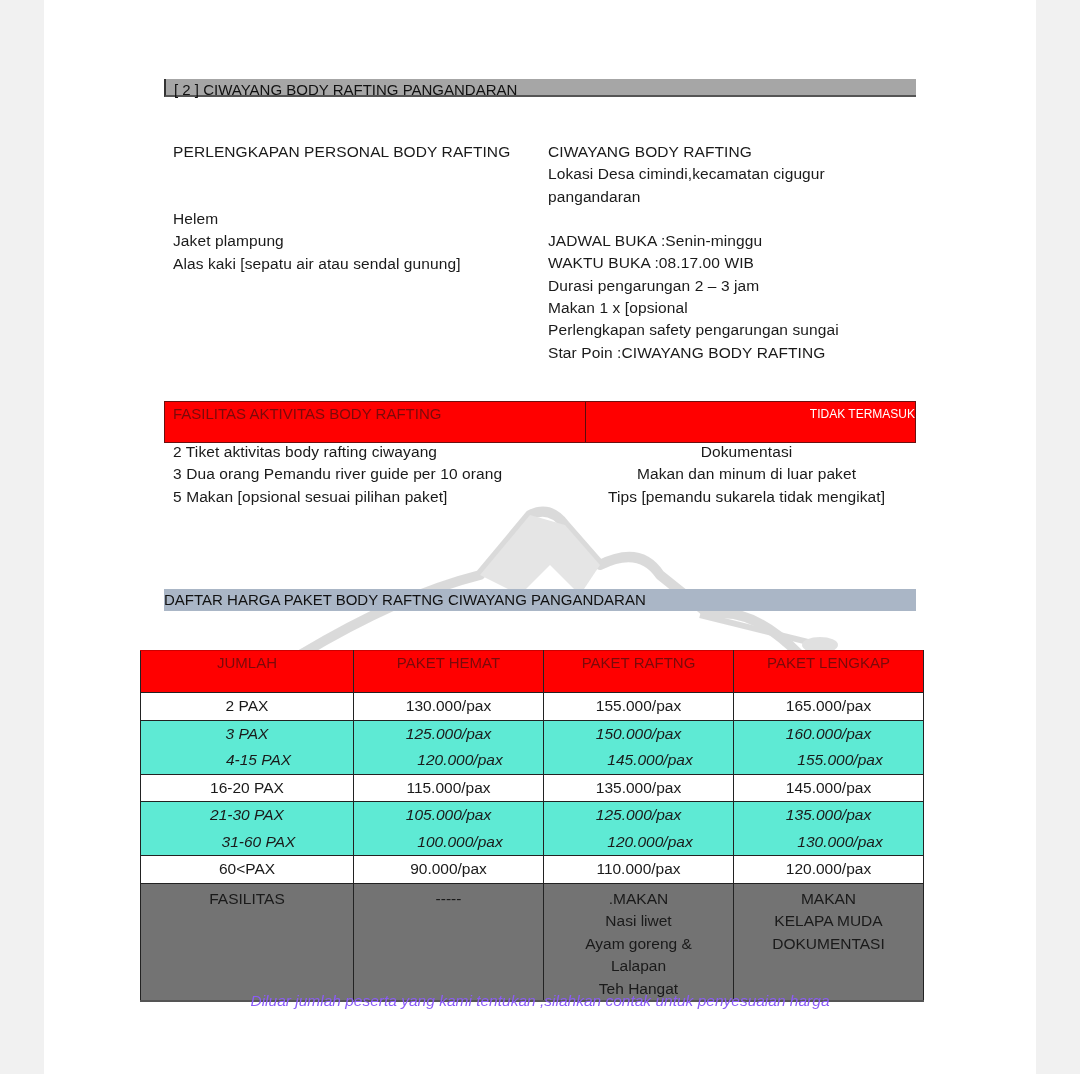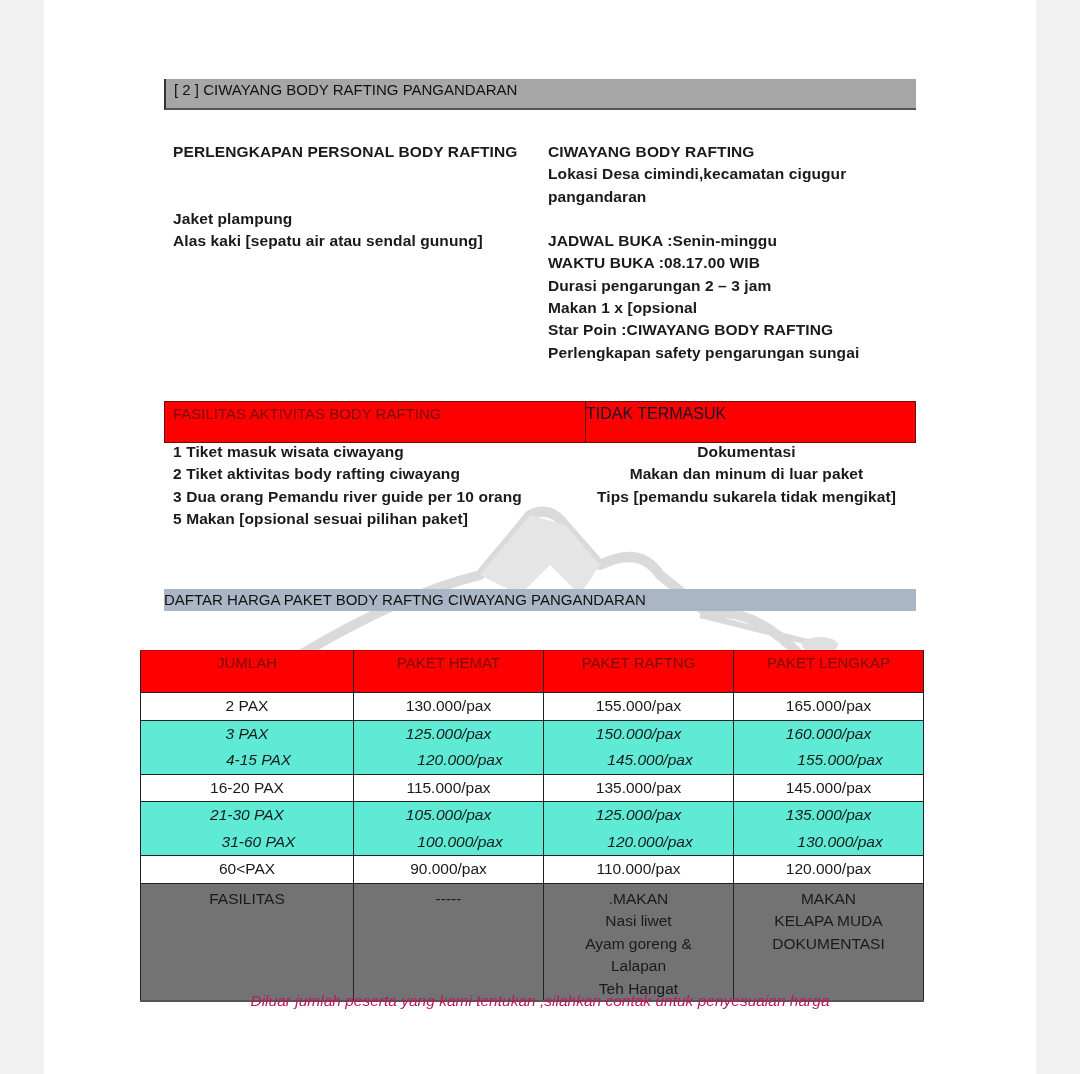--- a/index.html
+++ b/index.html
@@ -6,37 +6,37 @@
   body {
     width:1080px; height:1074px; background:#f1f1f1;
     font-family:"Liberation Sans", "DejaVu Sans", sans-serif;
     color:#1a1a1a; position:relative; overflow:hidden;
   }
   .page {
     position:absolute; left:44px; top:0; width:992px; height:1074px;
     background:#ffffff;
   }
   .abs { position:absolute; }
-  .txt { font-size:15.5px; line-height:22.3px; white-space:nowrap; letter-spacing:0.1px;font-weight:bold; }
+  .txt { font-size:15.5px; line-height:22.3px; white-space:nowrap; letter-spacing:0.1px; }
 
   
   .watermark { position:absolute; left:280px; top:505px; width:560px; height:300px; opacity:0.55; }
 
   .title-bar {
-    left:164px; top:79px; width:752px; height:31px; background:#a6a6a6;
+    left:164px; top:79px; width:752px; height:18px; background:#a6a6a6;
     border-left:2px solid #333; border-bottom:2px solid #555; box-sizing:border-box;
     font-size:15px; line-height:21px; padding-left:8px; color:#111;
   }
 
   .red-head {
     left:164px; top:401px; width:752px; height:42px; background:#ff0000;
     border:1px solid #6a1010; box-sizing:border-box; display:flex;
   }
   .red-head .c1 { width:412px; border-right:1px solid #5a0c0c; padding-left:8px; font-size:15px; line-height:24px; color:#7a0a0a; }
-  .red-head .c2 { flex:1; text-align:left; font-size:16px; line-height:24px; color:#0f172a; }
+  .red-head .c2 { flex:1; text-align:right; font-size:12px; line-height:24px; color:#ffffff; }
 
   .blue-head {
     left:164px; top:589px; width:752px; height:22px; background:#aab6c6;
     font-size:15px; line-height:22px; box-sizing:border-box; color:#111;
   }
 
   table.price {
     position:absolute; left:140px; top:650px; width:783px;
     border-collapse:collapse; table-layout:fixed;
     font-size:15.5px;
@@ -54,21 +54,21 @@
     line-height:24px; font-size:15px; border-top:1px solid #c00; border-bottom:1px solid #222;
   }
   table.price td { height:26.5px; line-height:26px; }
   tr.white td { background:#ffffff; border-top:1px solid #222; border-bottom:1px solid #222; }
   tr.yellow td { background:#5eead4;font-style:italic; }
   tr.yellow.first td { border-top:1px solid #222; }
   tr.yellow.last td { border-bottom:1px solid #222;padding-left:23px; }
   tr.gray td { background:#737373; height:111px; line-height:22.5px; border-bottom:2px solid #555; padding-top:4px; }
 
   .note {
-    left:140px; top:990px; width:800px; text-align:center; color:#be185d;
+    left:140px; top:990px; width:800px; text-align:center; color:#8b5cf6;
     font-style:italic; font-size:15.5px; line-height:22px;
   }
   .center { text-align:center; }
 </style>
 </head>
 <body>
 
 <div class="page"></div>
 
 <svg class="watermark" viewBox="0 0 560 300">
@@ -79,44 +79,44 @@
   <path d="M420 110 L540 140" stroke="#bdbdbd" stroke-width="6"></path>
   <ellipse cx="540" cy="140" rx="18" ry="8" fill="#c8c8c8"></ellipse>
   <ellipse cx="260" cy="170" rx="28" ry="18" fill="none" stroke="#9fc3d6" stroke-width="5" opacity="0.6"></ellipse>
   <path d="M180 270 Q220 240 260 265 M330 265 Q350 240 370 268" fill="none" stroke="#cfcfcf" stroke-width="4"></path>
 </svg>
 
 <div class="abs title-bar">[ 2 ]  CIWAYANG BODY RAFTING PANGANDARAN</div>
 
 <div class="abs txt" style="left:173px;top:141px;">PERLENGKAPAN PERSONAL BODY RAFTING</div>
 <div class="abs txt" style="left:173px;top:208px;">
+  <div>Helem</div>
   <div>Jaket plampung</div>
   <div>Alas kaki [sepatu air atau sendal gunung]</div>
 </div>
 
 <div class="abs txt" style="left:548px;top:141px;">
   <div>CIWAYANG BODY RAFTING</div>
   <div>Lokasi Desa cimindi,kecamatan cigugur</div>
   <div>pangandaran</div>
   <div style="height:22.3px"></div>
   <div>JADWAL BUKA :Senin-minggu</div>
   <div>WAKTU BUKA :08.17.00 WIB</div>
   <div>Durasi pengarungan 2 – 3 jam</div>
   <div>Makan 1 x [opsional</div>
+  <div>Perlengkapan safety pengarungan sungai</div>
   <div>Star Poin :CIWAYANG BODY RAFTING</div>
-  <div>Perlengkapan safety pengarungan sungai</div>
 </div>
 
 <div class="abs red-head">
   <div class="c1">FASILITAS AKTIVITAS BODY RAFTING</div>
   <div class="c2">TIDAK TERMASUK</div>
 </div>
 
 <div class="abs txt" style="left:173px;top:441px;">
-  <div>1 Tiket masuk wisata ciwayang</div>
   <div>2 Tiket aktivitas body rafting ciwayang</div>
   <div>3 Dua orang Pemandu river guide per 10 orang</div>
   <div>5 Makan [opsional sesuai pilihan paket]</div>
 </div>
 
 <div class="abs txt center" style="left:577px;top:441px;width:339px;">
   <div>Dokumentasi</div>
   <div>Makan dan minum di luar paket</div>
   <div>Tips [pemandu sukarela tidak mengikat]</div>
 </div>

